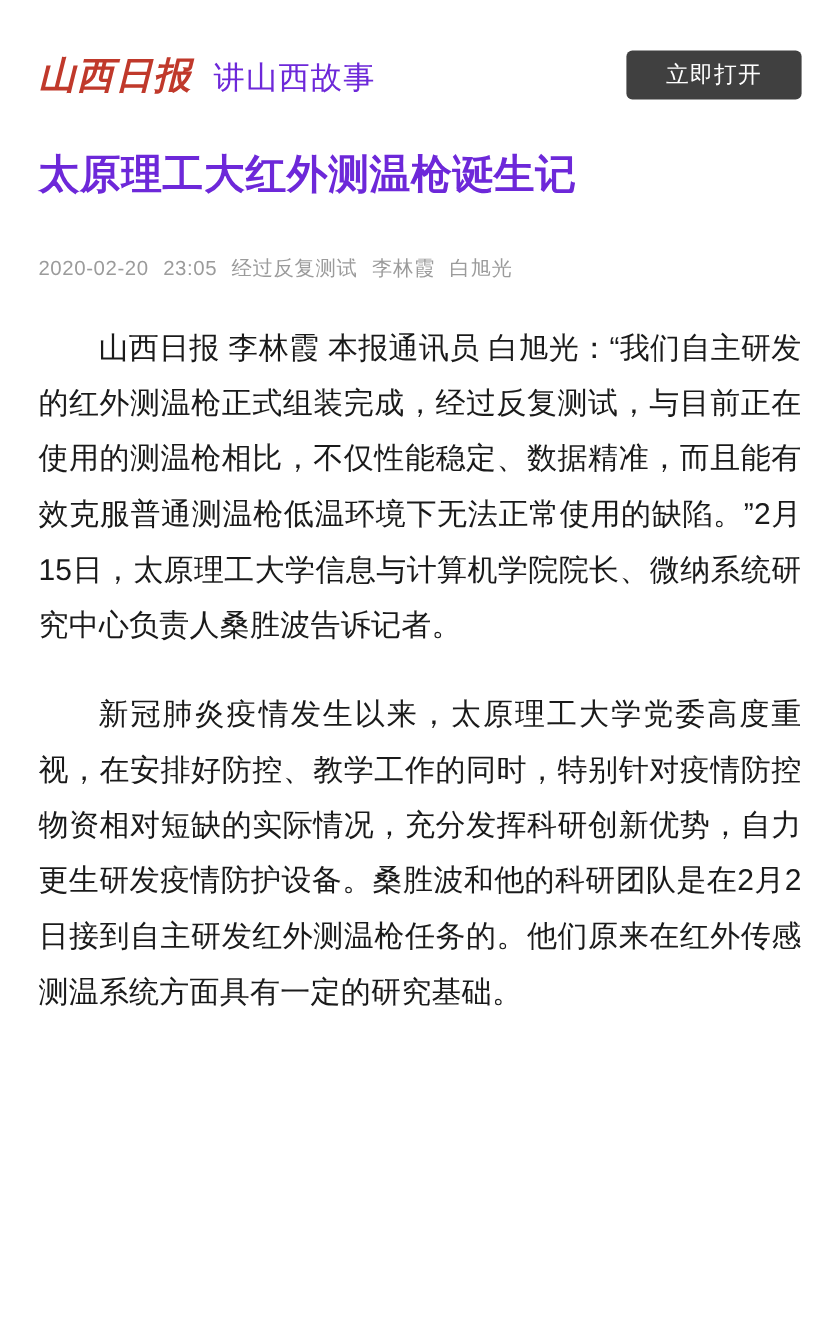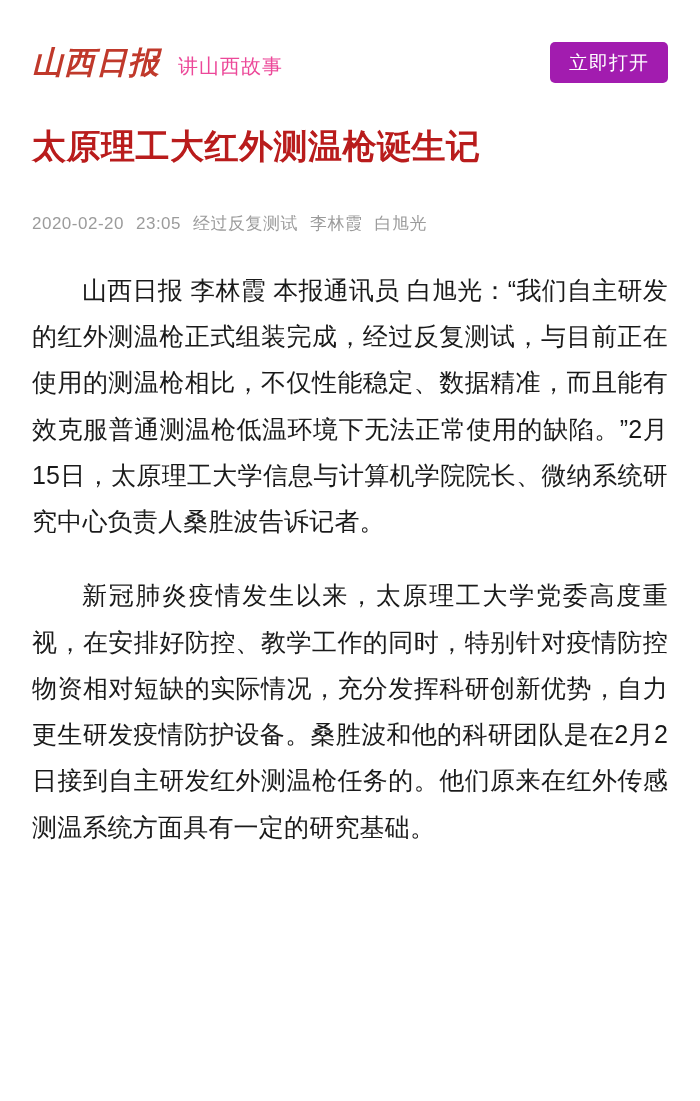--- a/index.html
+++ b/index.html
@@ -42,48 +42,48 @@
     font-weight: 700;
     font-style: italic;
     font-size: 31px;
     letter-spacing: 1px;
     color: #c0392b;
     white-space: nowrap;
     line-height: 1;
   }
   .brand-slogan {
     margin-left: 18px;
-    font-size: 20px;
-    color: #ec4899;
+    font-size: 26px;
+    color: #6d28d9;
     letter-spacing: 1px;
     white-space: nowrap;
     line-height: 1;
   }
   .open-app-btn {
     flex: 0 0 auto;
-    background: #a21caf;
+    background: #404040;
     color: #ffffff;
     border: none;
     border-radius: 5px;
     font-size: 19px;
     letter-spacing: 1px;
-    padding: 11px 19px;
+    padding: 11px 33px;
     cursor: pointer;
     line-height: 1;
     font-family: "Liberation Sans", "DejaVu Sans", sans-serif;
   }
 
   
   .article-title {
     margin: 16px 0 0 0;
     font-size: 34px;
     font-weight: 700;
     line-height: 1.35;
     letter-spacing: 0.5px;
-    color: #b91c1c;
+    color: #6d28d9;
   }
 
   
   .meta {
     margin-top: 42px;
     font-size: 17px;
     color: #9b9b9b;
     letter-spacing: 0.5px;
     display: flex;
     flex-wrap: wrap;

